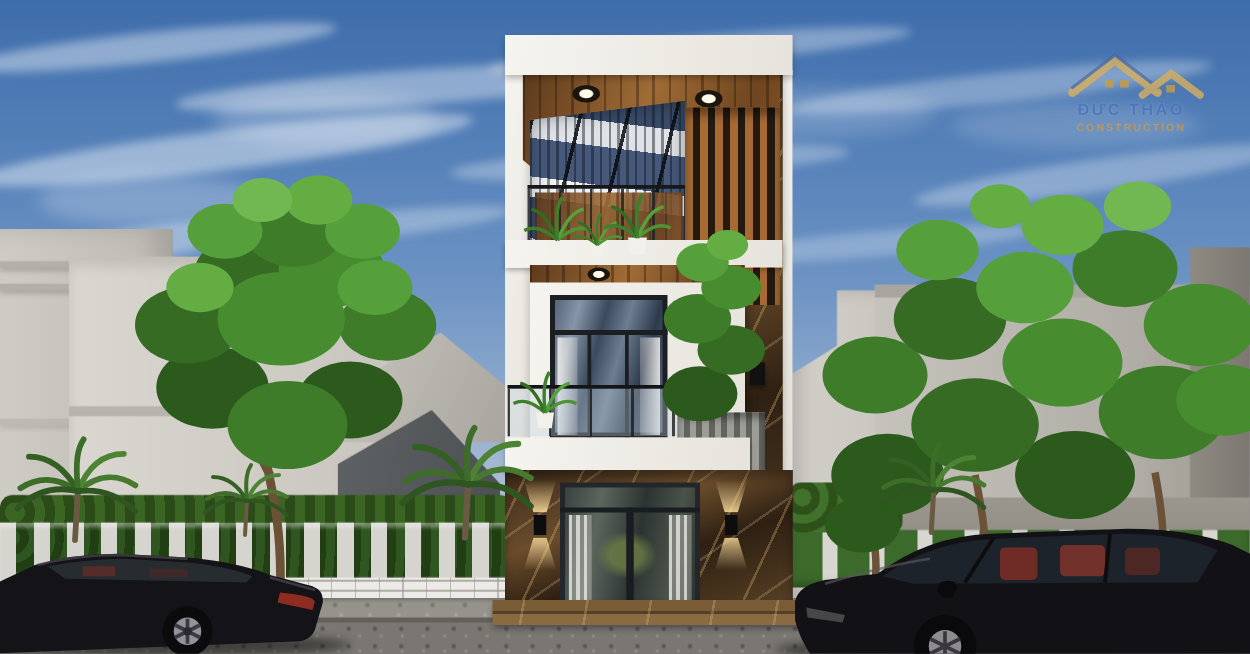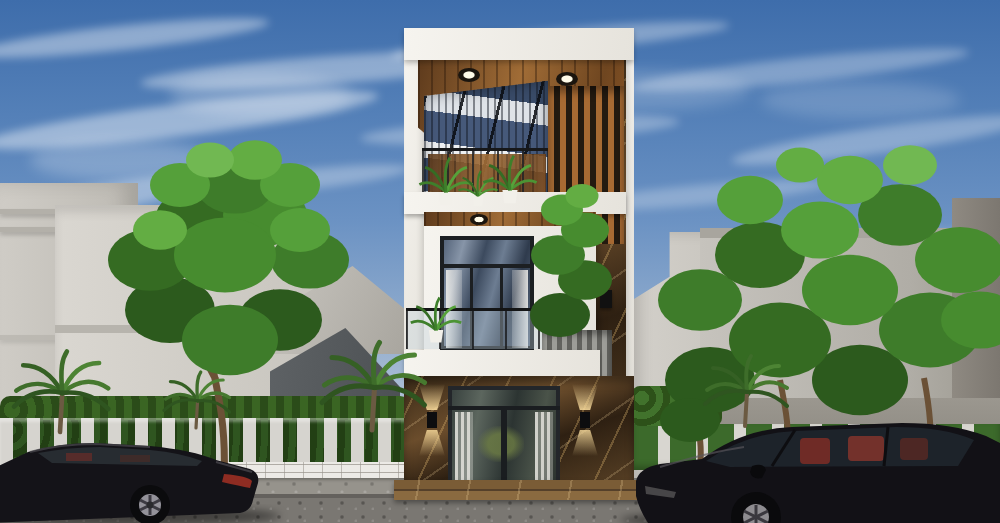--- a/index.html
+++ b/index.html
@@ -402,14 +402,26 @@
       <circle cx="756" cy="517" r="25" fill="#0a0a0c"></circle>
       <circle cx="756" cy="517" r="13" fill="#8e8c90"></circle>
       <g stroke="#3a383e" stroke-width="3">
         <line x1="756" y1="505" x2="756" y2="523"></line>
           <line x1="744" y1="511" x2="768" y2="523"></line>
           <line x1="744" y1="523" x2="768" y2="511"></line>
       </g>
     </g>
   </svg>
 
+  <div id="watermark" class="abs">
+    <svg width="130" height="42" viewBox="0 0 130 42">
+      <path d="M18,34 L52,8 L86,34" fill="none" stroke="#d7b05e" stroke-width="7" stroke-linecap="round"></path>
+      <path d="M18,34 L52,8 L86,34" fill="none" stroke="#3c64a8" stroke-width="2.5" stroke-linecap="round" opacity=".8" transform="translate(0,-4)"></path>
+      <path d="M74,36 L97,19 L120,36" fill="none" stroke="#d7b05e" stroke-width="6" stroke-linecap="round"></path>
+      <rect x="44" y="24" width="7" height="6" fill="#c99d45"></rect>
+      <rect x="56" y="24" width="7" height="6" fill="#c99d45"></rect>
+      <rect x="93" y="28" width="7" height="6" fill="#c99d45"></rect>
+    </svg>
+    <div id="wm-brand">ĐỨC THẢO</div>
+    <div id="wm-tagline">CONSTRUCTION</div>
+  </div>
 
 </div>
 
 </body></html>

